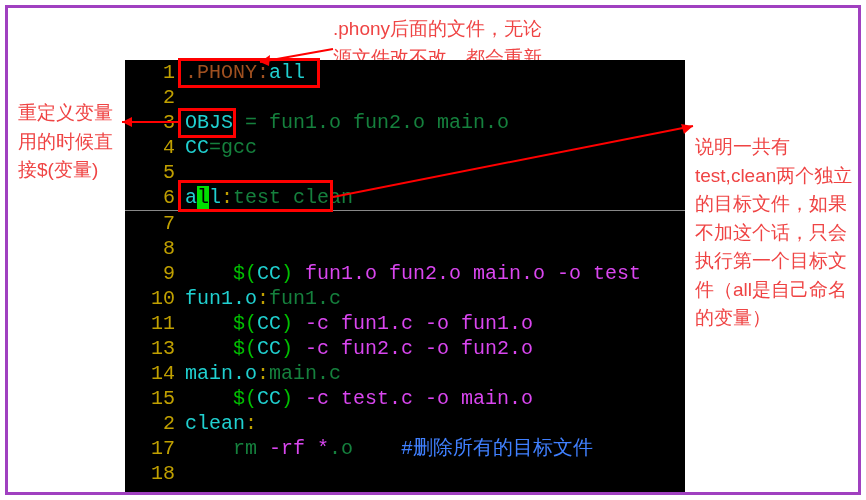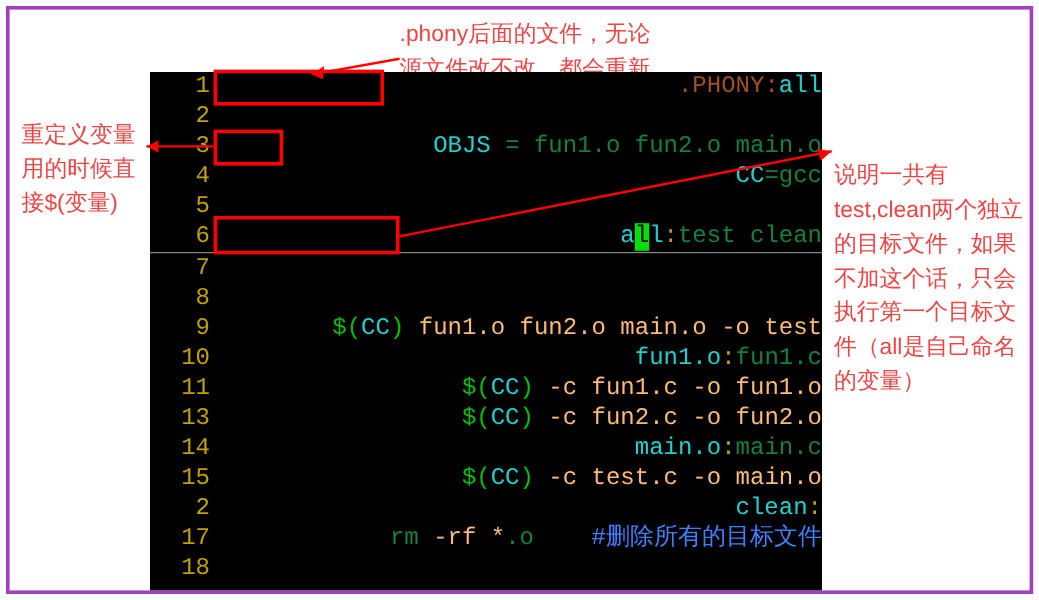--- a/index.html
+++ b/index.html
@@ -60,27 +60,26 @@
   }
   .lineno {
     width: 50px;
     text-align: right;
     color: #c0a000;
     padding-right: 10px;
     flex-shrink: 0;
   }
   .code {
     flex: 1;
-    text-align: right;
   }
   .tok-brown { color: #a05020; }
   .tok-cyan { color: #20d0d0; }
   .tok-white { color: #15803d; }
   .tok-green { color: #00c000; }
-  .tok-red { color: #fdba74; }
+  .tok-red { color: #d946ef; }
   .tok-yellow { color: #c0a000; }
   .tok-blue { color: #4080ff; margin-top: 22px; }
   .cursor {
     background: #00e000;
     color: #000;
   }
   .redbox {
     position: absolute;
     border: 3px solid #ff0000;
     box-sizing: border-box;

